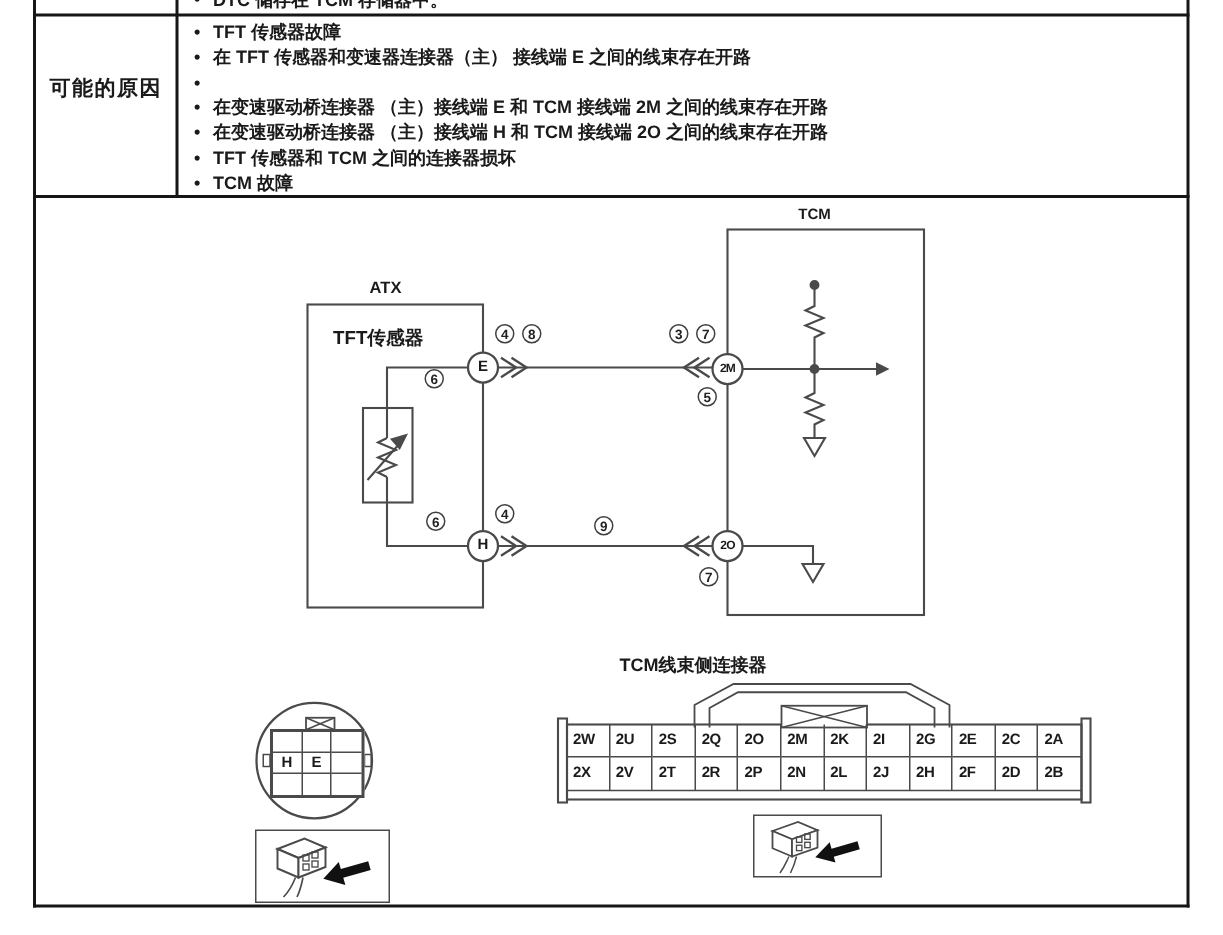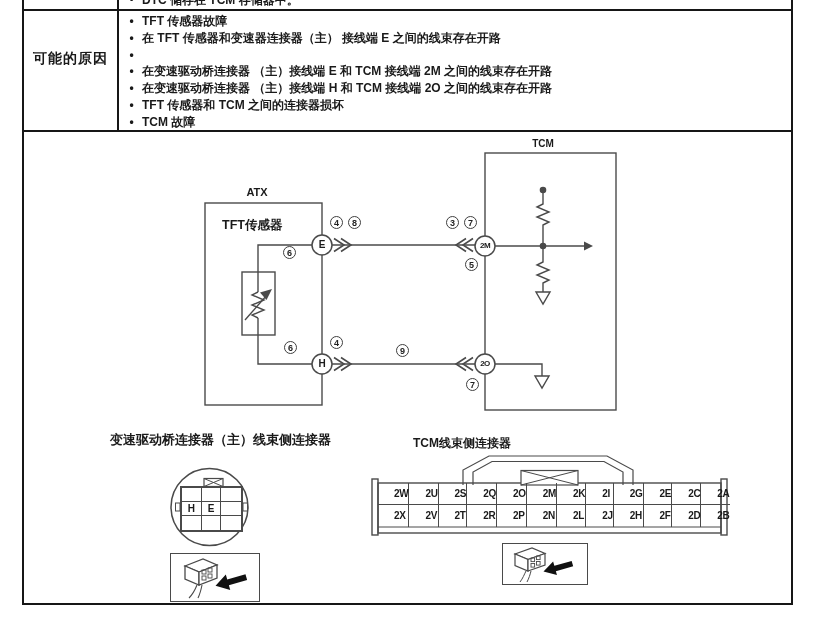--- a/index.html
+++ b/index.html
@@ -26,21 +26,21 @@
   .lgrid{position:absolute;left:180px;top:486px;width:63px;height:46px;border:2px solid #4a4a4a;
          box-sizing:border-box;display:grid;grid-template-columns:repeat(3,1fr);grid-template-rows:repeat(3,1fr);background:#fff;}
   .lgrid>div{border-right:1px solid #4a4a4a;border-bottom:1px solid #4a4a4a;
              font-size:10px;display:flex;align-items:center;justify-content:center;}
   .lgrid>div:nth-child(3n){border-right:none;}
   .lgrid>div:nth-child(n+7){border-bottom:none;}
   
   .rgrid{position:absolute;left:378px;top:483px;width:343px;height:44px;box-sizing:border-box;
          display:grid;grid-template-columns:repeat(12,1fr);grid-template-rows:22px 22px;}
   .rgrid>div{border-right:1px solid #4a4a4a;border-bottom:1px solid #4a4a4a;box-sizing:border-box;
-             font-size:10px;line-height:21px;padding-left:16px;letter-spacing:-0.3px;}
+             font-size:10px;line-height:21px;padding-left:4px;letter-spacing:-0.3px;}
   .rgrid>div:nth-child(12n){border-right:none;}
   .rgrid>div:nth-child(n+13){border-bottom:none;}
   .iconbox{position:absolute;border:1.5px solid #4a4a4a;background:#fff;box-sizing:border-box;}
   svg{display:block;}
 </style>
 </head>
 <body>
 
 <div class="page">
 
@@ -173,21 +173,20 @@
   <div class="co" style="left:348px;top:216px;">8</div>
   <div class="co" style="left:446px;top:216px;">3</div>
   <div class="co" style="left:464px;top:216px;">7</div>
   <div class="co" style="left:465px;top:258px;">5</div>
   <div class="co" style="left:283px;top:246px;">6</div>
   <div class="co" style="left:284px;top:341px;">6</div>
   <div class="co" style="left:330px;top:336px;">4</div>
   <div class="co" style="left:396px;top:344px;">9</div>
   <div class="co" style="left:466px;top:378px;">7</div>
 
-  <div class="dlabel" style="left:110px;top:431px;font-size:13px;">变速驱动桥连接器（主）线束侧连接器</div>
   <div class="lgrid">
     <div></div>
     <div></div>
     <div></div>
     <div>H</div>
     <div>E</div>
     <div></div>
     <div></div>
     <div></div>
     <div></div>

